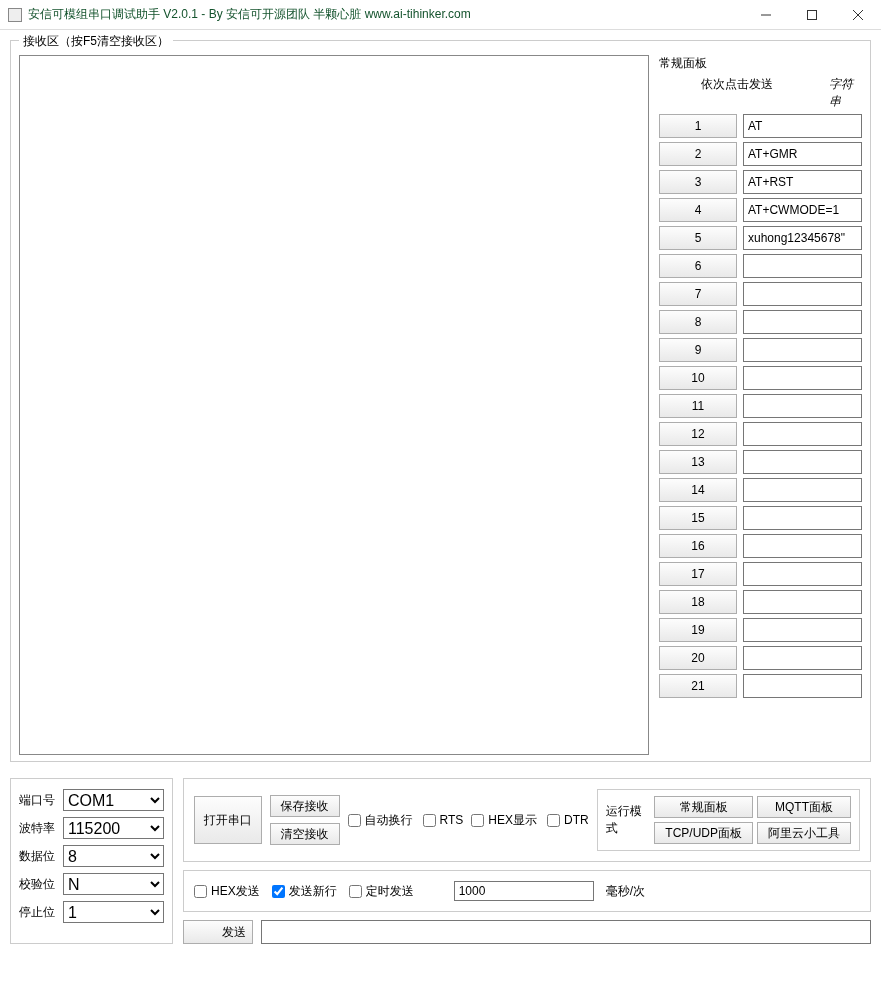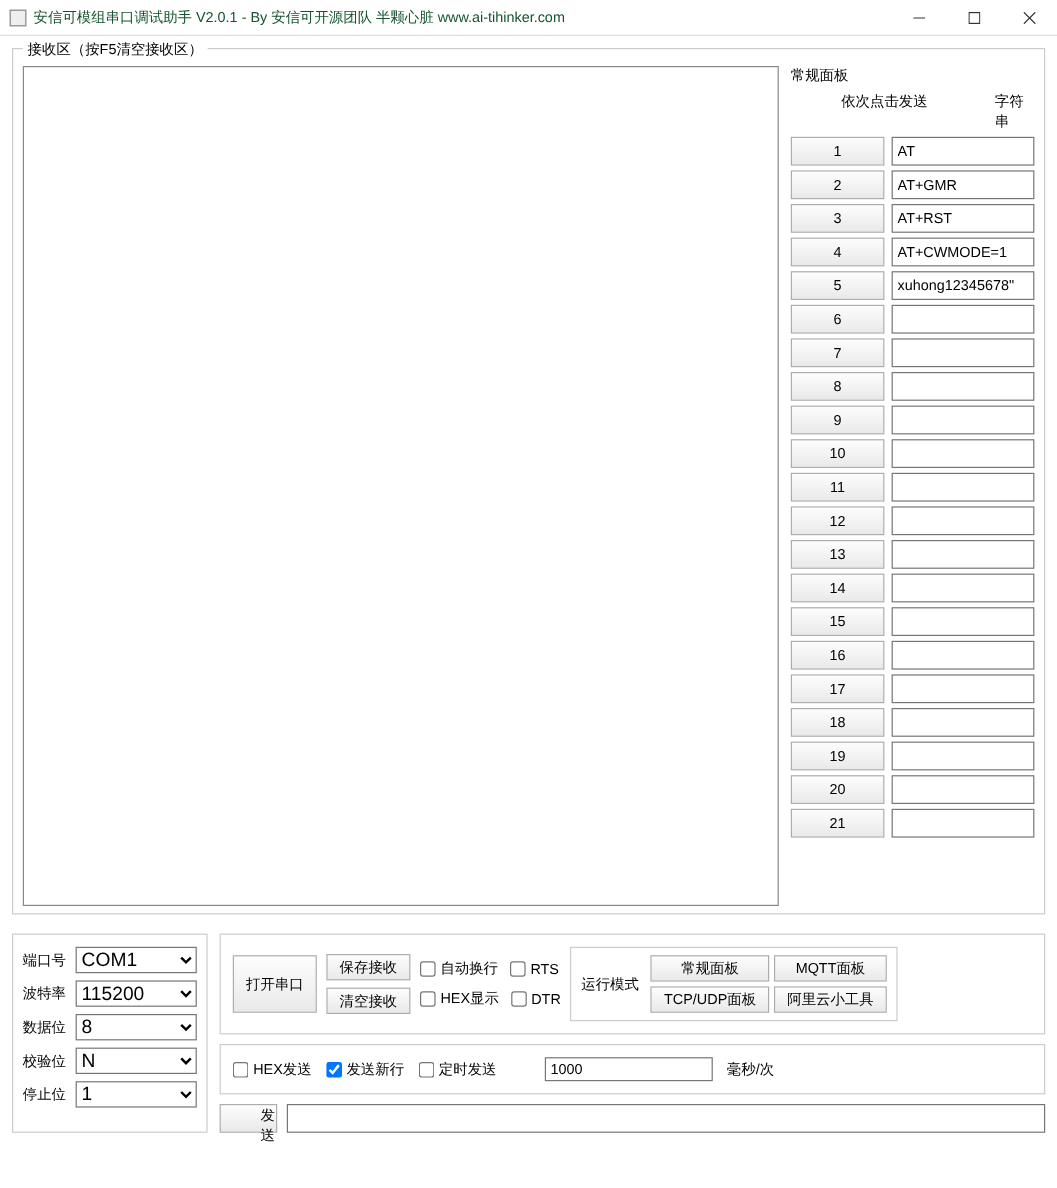--- a/index.html
+++ b/index.html
@@ -78,21 +78,21 @@
 }
 .cmd-headers {
   display: flex;
   gap: 8px;
   margin-bottom: 4px;
 }
 .cmd-headers div {
   margin-left: 42px;
 }
 .cmd-headers .col-btn { width: 78px; }
-.cmd-headers .col-str { flex: 1; }
+.cmd-headers .col-str { flex: 1; font-style: italic; }
 
 .cmd-row {
   display: flex;
   gap: 6px;
   margin-bottom: 4px;
 }
 .cmd-row button {
   width: 78px;
   height: 24px;
   border: 1px solid #adadad;
@@ -165,21 +165,21 @@
 .small-btn {
   height: 22px;
   width: 70px;
   border: 1px solid #adadad;
   background: linear-gradient(#fdfdfd, #e9e9e9);
   font-size: 12px;
   cursor: pointer;
 }
 .check-cols {
   display: flex;
-  flex-direction: column;
+  flex-direction: row;
   gap: 8px;
 }
 .check-row { display: flex; gap: 10px; }
 .chk { display: flex; align-items: center; gap: 4px; white-space: nowrap; }
 .chk input[type="checkbox"] {
   width: 13px; height: 13px;
 }
 
 .mode-group {
   border: 1px solid #ccc;
@@ -222,21 +222,21 @@
   padding: 0 4px;
   font-size: 12px;
   margin-left: 28px;
 }
 
 .send-row {
   display: flex;
   gap: 8px;
 }
 .send-row button {
-  width: 48px;
+  width: 70px;
   height: 24px;
   border: 1px solid #adadad;
   background: linear-gradient(#fdfdfd, #e9e9e9);
   font-size: 12px;
   cursor: pointer;
   padding-left: 32px;
 }
 .send-row input {
   flex: 1;
   height: 24px;

